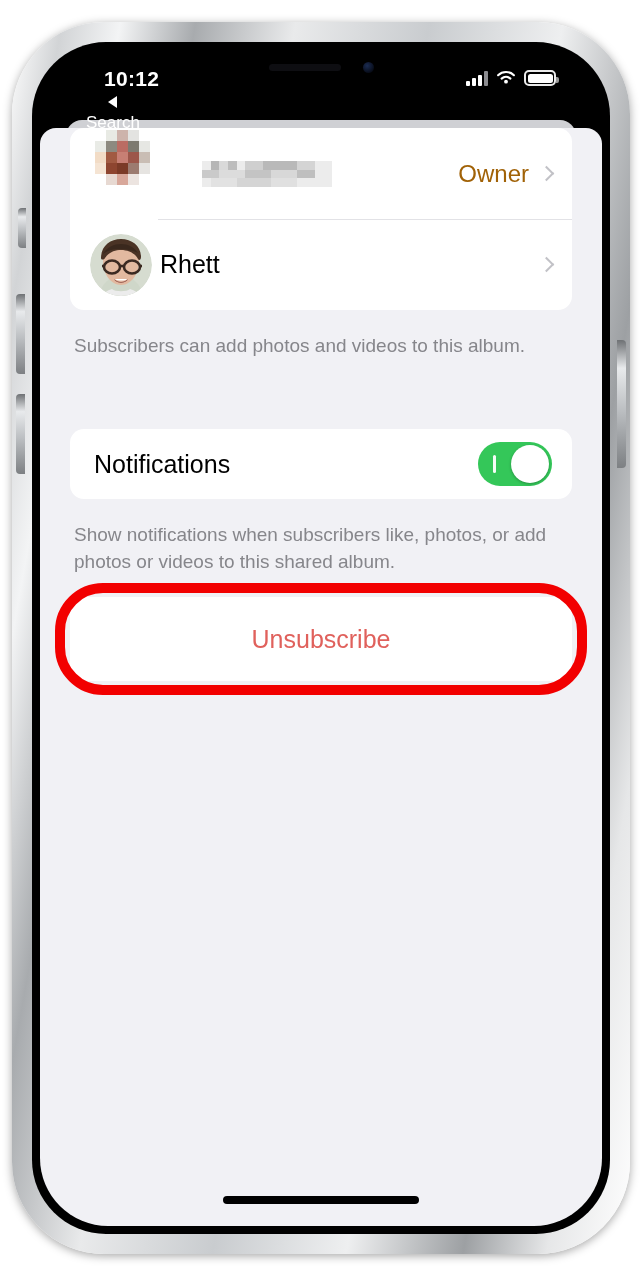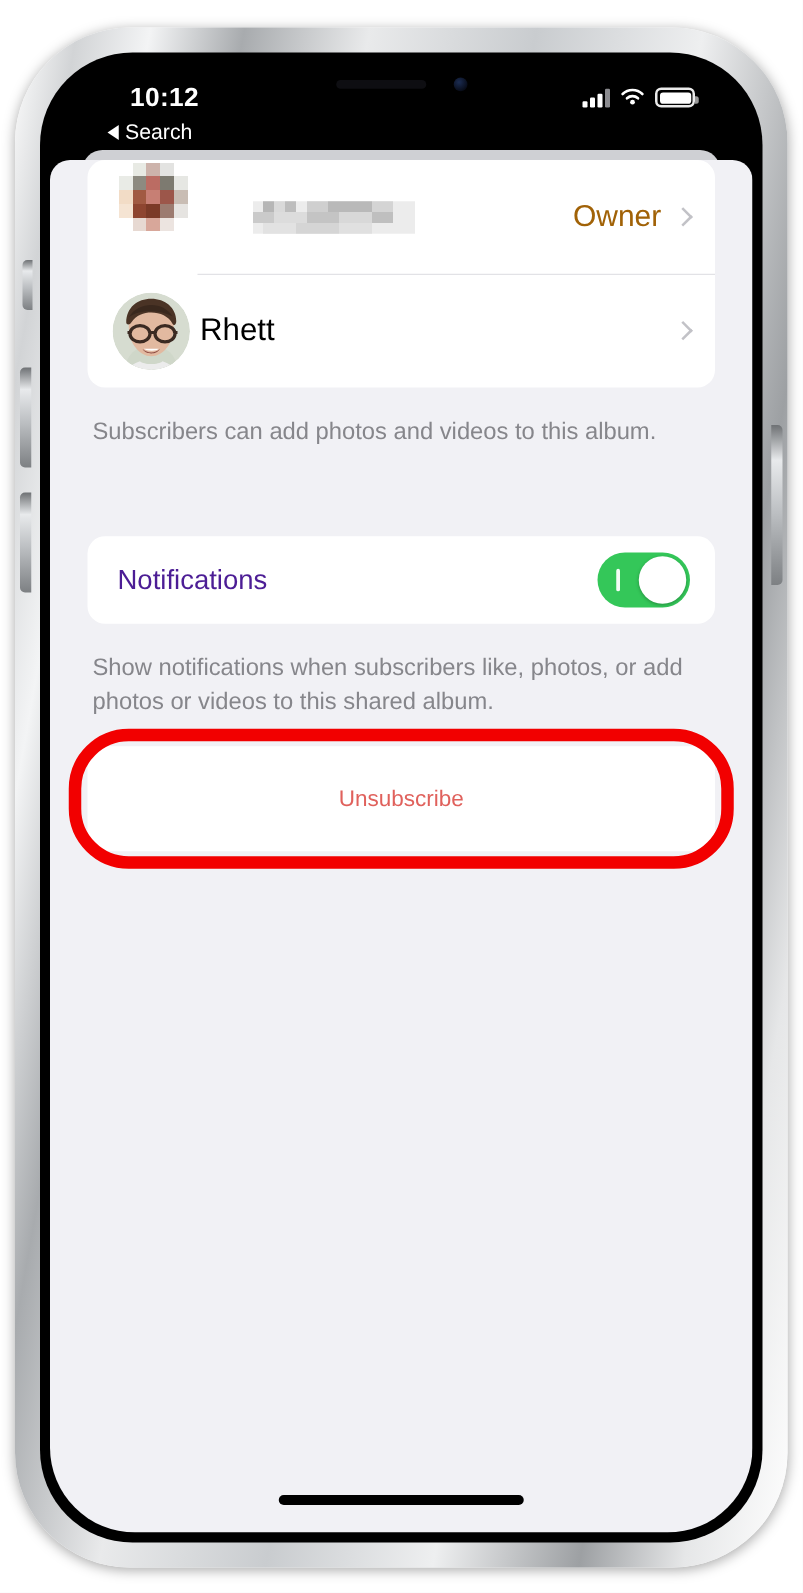--- a/index.html
+++ b/index.html
@@ -86,20 +86,21 @@
     content:""; position: absolute; right: -4.5px; top: 5px;
     width: 2.5px; height: 6px; border-radius: 0 2px 2px 0; background: rgba(255,255,255,.6);
   }
   #battery-fill { height: 100%; background: #fff; border-radius: 2.5px; }
 
   
   #back-to-search {
     position: absolute; left: 46px; top: 46px;
     color: #fff; font-size: 17px; display: flex; align-items: center; gap: 5px;
     z-index: 20;
+    flex-direction: column;
   }
   #back-caret {
     width: 0; height: 0; border-style: solid;
     border-width: 6px 9px 6px 0; border-color: transparent #fff transparent transparent;
   }
 
   
   #sheet-behind {
     position: absolute; left: 26px; right: 26px; top: 70px; height: 80px;
     background: #cfd0d4; border-radius: 16px 16px 0 0; z-index: 5;
@@ -158,21 +159,21 @@
 
   
   .footnote {
     margin: 22px 34px 0 34px;
     font-size: 19px; line-height: 27px; color: #86868b;
   }
 
   
   #notifications-card { margin-top: 70px; }
   #notifications-row { height: 70px; }
-  #notifications-label { margin-left: 4px; font-size: 22px; color: #4c1d95; }
+  #notifications-label { margin-left: 4px; font-size: 25px; color: #000000; }
   #notifications-toggle {
     margin-left: auto; width: 74px; height: 44px; border-radius: 22px;
     background: #34c759; position: relative; flex: none; cursor: pointer;
   }
   #toggle-knob {
     position: absolute; right: 3px; top: 3px;
     width: 38px; height: 38px; border-radius: 50%;
     background: #fff; box-shadow: 0 1px 3px rgba(0,0,0,.28);
   }
   #toggle-on-mark {
@@ -182,21 +183,21 @@
 
   
   #unsubscribe-wrap { position: relative; margin-top: 22px; }
   #annotation-ring {
     position: absolute; left: 15px; right: 15px; top: -14px; bottom: -14px;
     border: 10px solid #f20000; border-radius: 48px; pointer-events: none;
   }
   #unsubscribe-button {
     margin: 4px 30px; background: #fff; border-radius: 14px;
     height: 84px; display: flex; align-items: center; justify-content: center;
-    font-size: 18px; color: #e0615c; cursor: pointer; position: relative;
+    font-size: 25px; color: #e0615c; cursor: pointer; position: relative;
   }
 
   
   #home-indicator {
     position: absolute; left: 50%; transform: translateX(-50%);
     bottom: 22px; width: 196px; height: 8px; border-radius: 5px; background: #000;
     z-index: 15;
   }
 </style>
 </head>

